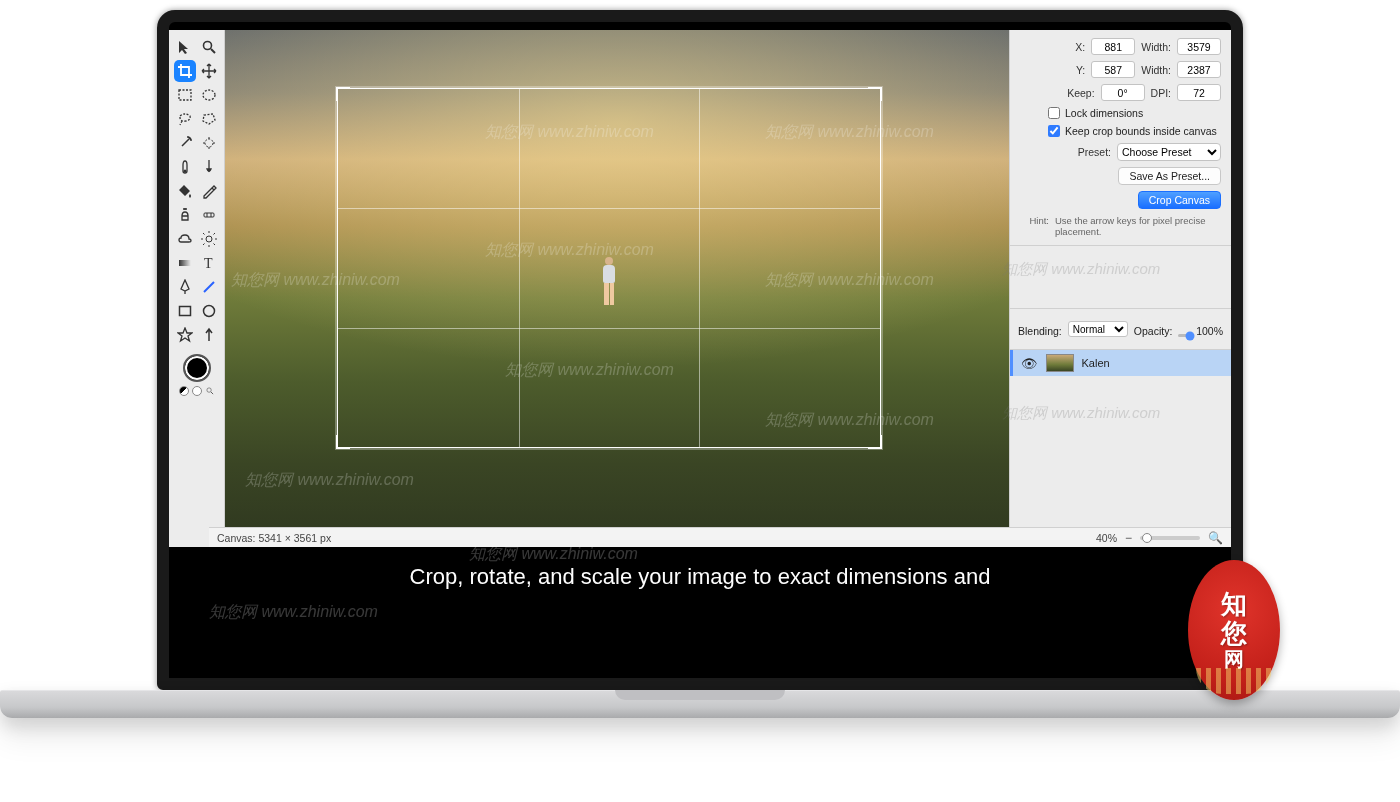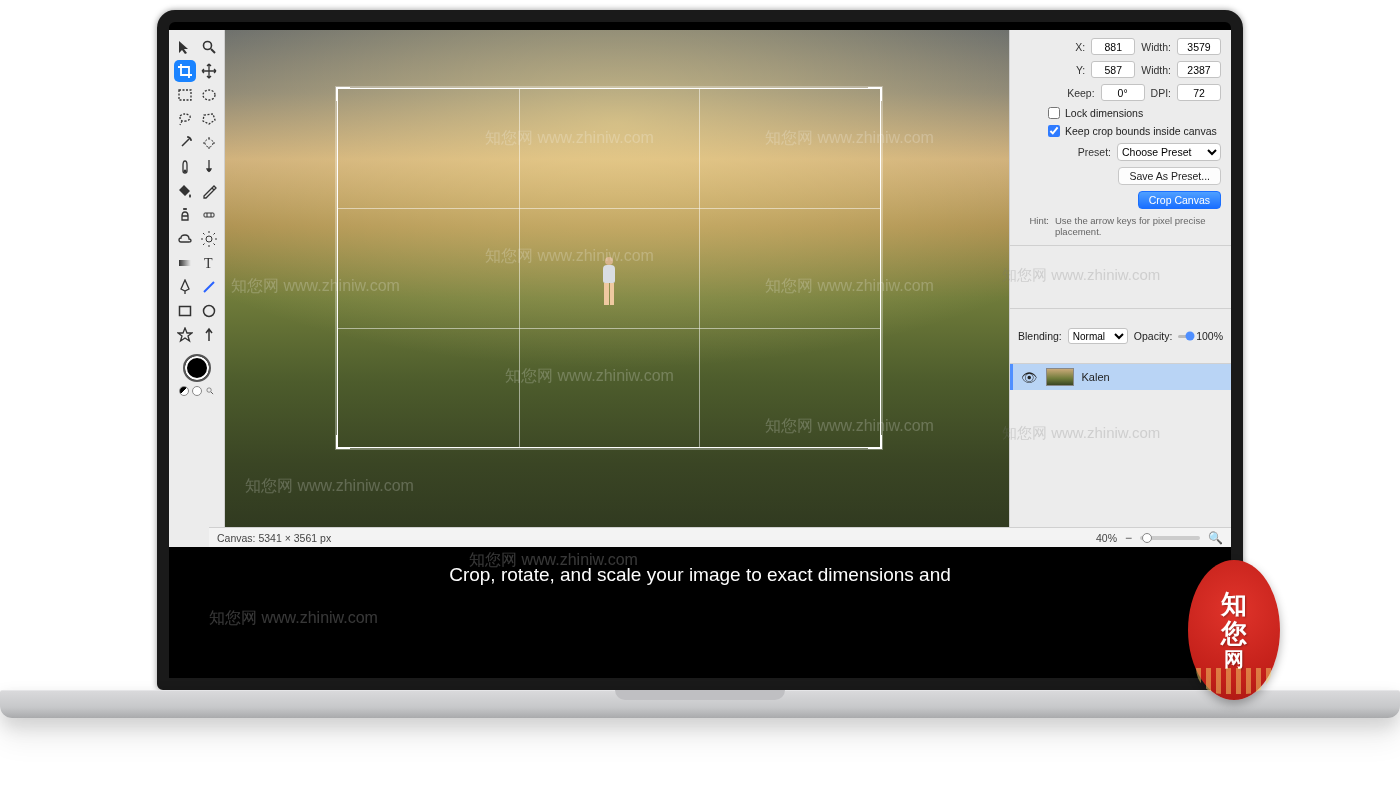--- a/index.html
+++ b/index.html
@@ -232,22 +232,22 @@
   .panel-btn.primary {
     background: linear-gradient(#4fa0ff,#1a6fff);
     color:#fff; border:1px solid #1a6fff;
   }
   .hint-row { display:flex; gap:6px; font-size:9.5px; color:#666; padding-left:4px;}
   .hint-row .hl { width:30px; text-align:right;}
 
   .panel-middle { flex:0 0 62px; }
 
   .blend-row {
-    display:flex; align-items:center; gap:6px;
-    padding: 19px 8px; font-size:10.5px;
+    display:flex; align-items:flex-end; gap:6px;
+    padding: 12px 8px; font-size:10.5px;
     border-top:1px solid #d0d0d0; border-bottom:1px solid #d0d0d0;
     background:#ececec;
   }
   .blend-select { width:60px; height:16px; font-size:10px; border:1px solid #c3c3c3; border-radius:3px; background:#fff;}
   .opacity-slider { flex:1; height:3px; background:#bbb; border-radius:2px; position:relative;}
   .opacity-slider .dot{position:absolute; right:0; top:50%; transform:translate(50%,-50%); width:9px;height:9px; background:#4f8fff; border-radius:50%;}
 
   .layer-list { flex:1; background:#ececec; position:relative;}
   .layer-item {
     display:flex; align-items:center; gap:8px;
@@ -268,40 +268,40 @@
   
   .caption-area {
     position: absolute;
     left: 0;
     right: 0;
     top: 540px;
     text-align: center;
     color: #fdfdfd;
   }
   .caption-main {
-    font-size: 19px;
+    font-size: 22px;
     line-height: 1.4;
     font-weight: 400;
     padding: 0 120px;
   }
   .caption-url {
     margin-top: 20px;
     font-size: 20px;
     font-family: "Courier New", monospace;
     letter-spacing: 0.5px;
   }
 
   
   .wm {
     position:absolute;
     color: rgba(255,255,255,0.22);
     font-size: 16px;
+    font-style: italic;
     pointer-events:none;
     white-space:nowrap;
-    margin-top:6px;
   }
   .wm.dark { color: rgba(120,120,120,0.25); }
 
   
   .seal {
     position:absolute;
     right: 120px;
     top: 560px;
     width: 92px; height:140px;
     background: radial-gradient(circle at 50% 35%, #e0342b 0%, #c21f19 70%, #a81713 100%);

